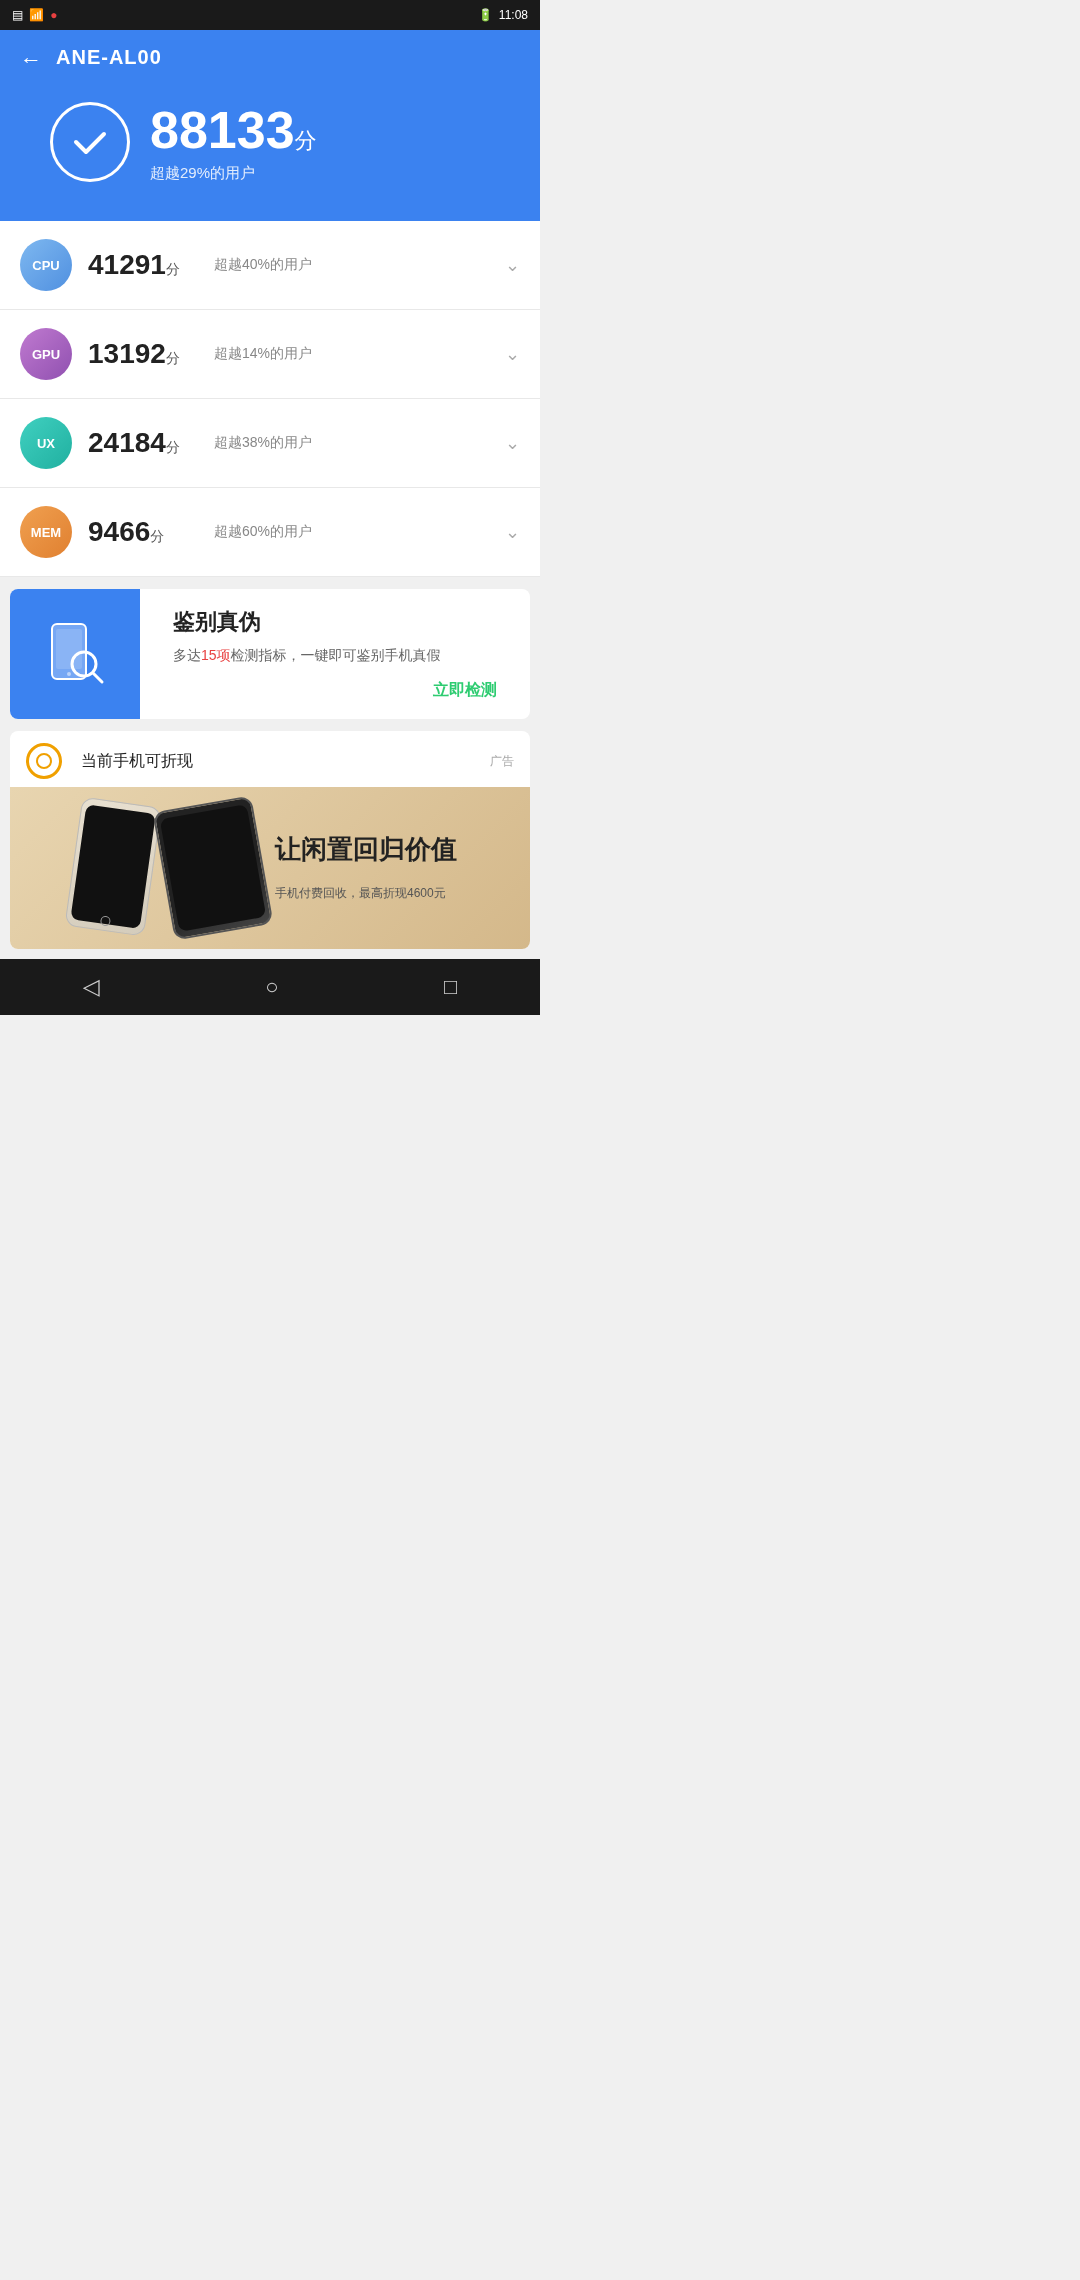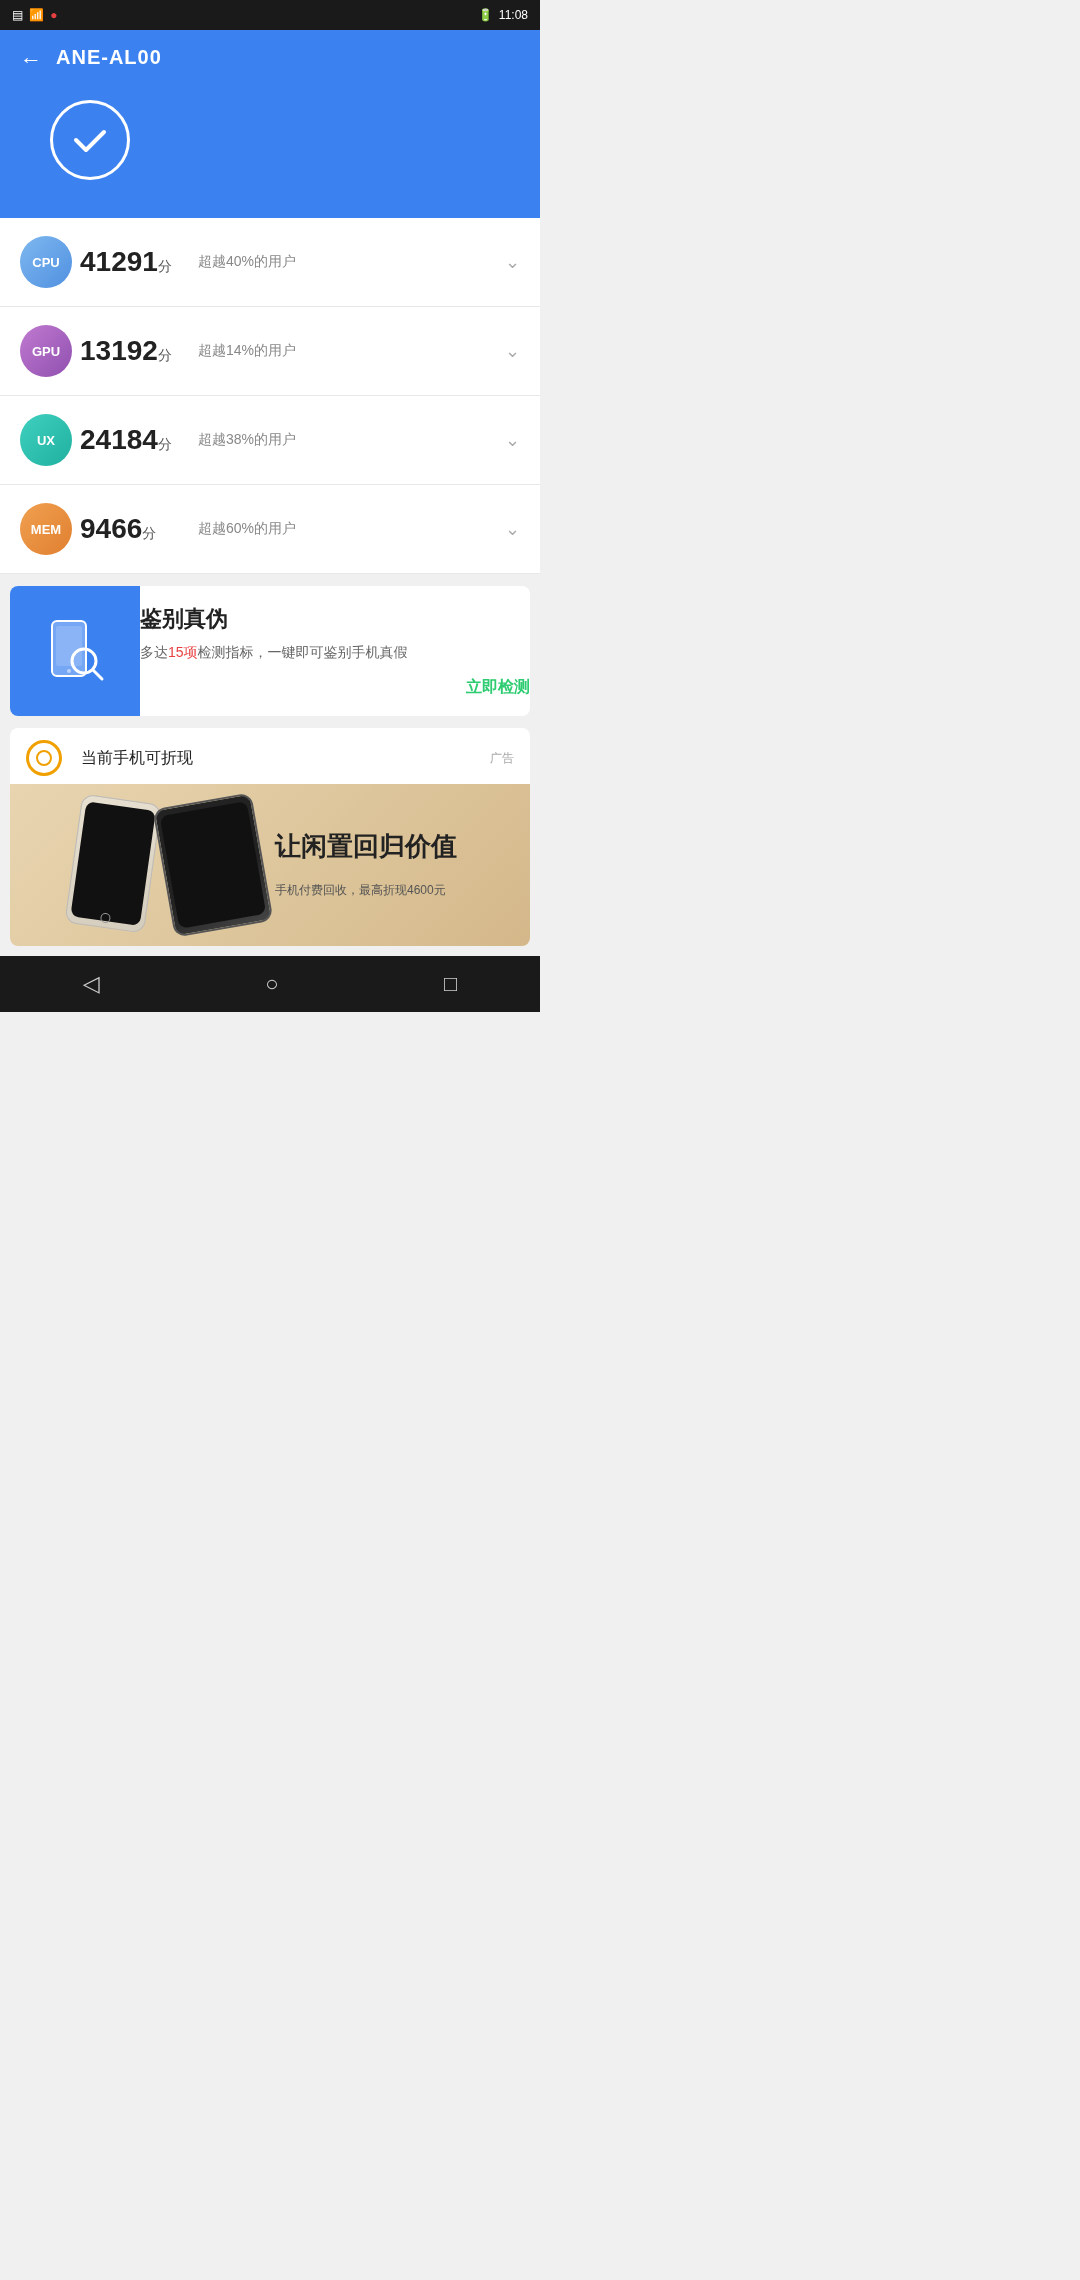--- a/index.html
+++ b/index.html
@@ -77,21 +77,21 @@
       margin-top: 4px;
     }
 
     
     .benchmark-list { background: white; }
     .benchmark-row {
       display: flex;
       align-items: center;
       padding: 18px 20px;
       border-bottom: 1px solid #e8e8e8;
-      gap: 8px;
+      gap: 16px;
     }
     .badge {
       width: 52px;
       height: 52px;
       border-radius: 50%;
       display: flex;
       align-items: center;
       justify-content: center;
       font-size: 13px;
       font-weight: bold;
@@ -133,21 +133,21 @@
     .detect-blue {
       background: #3b82f0;
       width: 130px;
       flex-shrink: 0;
       display: flex;
       align-items: center;
       justify-content: center;
       padding: 16px;
     }
     .detect-content {
-      padding: 18px 0;
+      padding: 18px 33px;
       flex: 1;
       display: flex;
       flex-direction: column;
       justify-content: space-between;
     }
     .detect-title {
       font-size: 22px;
       font-weight: bold;
       color: #222;
       margin-bottom: 8px;
@@ -299,20 +299,26 @@
     <span class="back-arrow">←</span>
     <span class="header-title">ANE-AL00</span>
   </div>
 
   <div class="score-section">
     <div class="check-circle">
       <svg width="44" height="44" viewBox="0 0 44 44">
         <polyline points="8,22 18,32 36,14" stroke="white" stroke-width="4" fill="none" stroke-linecap="round" stroke-linejoin="round"></polyline>
       </svg>
     </div>
+    <div class="score-info">
+      <div>
+        <span style="font-size:52px;font-weight:bold;color:white;">88133</span><span style="font-size:22px;color:white;">分</span>
+      </div>
+      <div class="score-sub">超越29%的用户</div>
+    </div>
   </div>
 </div>
 
 <div class="benchmark-list">
 
   <div class="benchmark-row">
     <div class="badge badge-cpu">
       <span>CPU</span>
     </div>
     <div class="bench-score">

